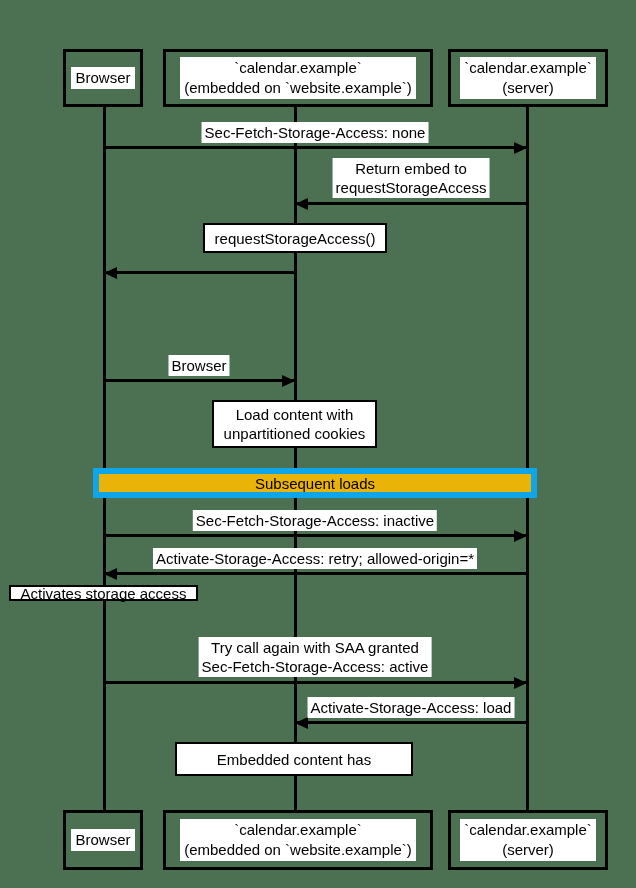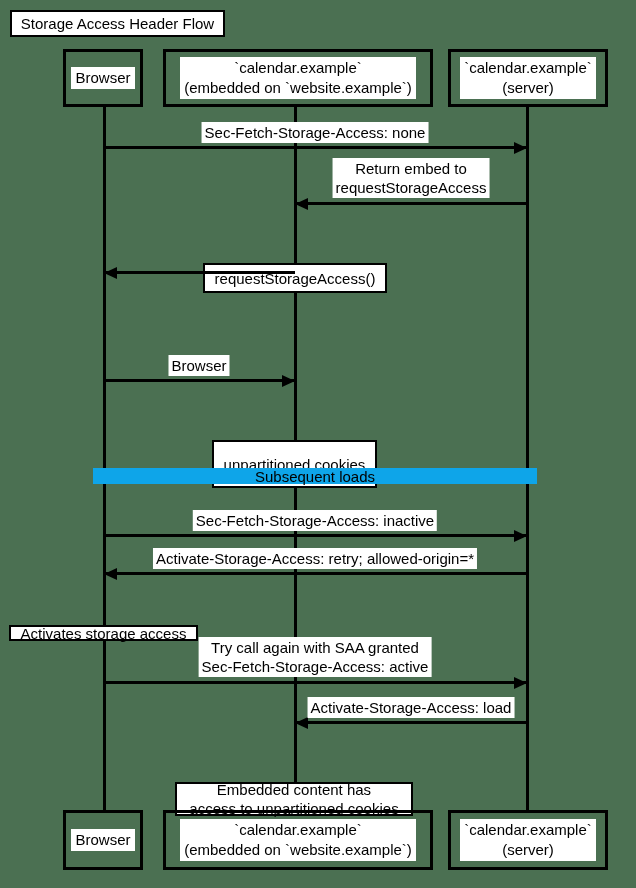--- a/index.html
+++ b/index.html
@@ -58,38 +58,34 @@
     text-align:center;white-space:nowrap;
   }
   .ln{display:block;}
 
   .note{
     position:absolute;
     background:#fff;border:2px solid #000;
     display:flex;align-items:center;justify-content:center;
     font-size:15px;line-height:19px;text-align:center;
     white-space:nowrap;
-    margin-top:40px;
   }
 
   .band{
-    position:absolute;left:93px;top:468px;width:444px;height:14px;
-    background:#bef264;border:8px solid #0ea5e9;
+    position:absolute;left:93px;top:468px;width:444px;height:30px;
+    background:#eab308;border:6px solid #0ea5e9;
     display:flex;align-items:center;justify-content:center;
     font-size:15px;
   }
 </style>
 </head>
 <body>
 
 <div class="stage">
 
-  <div class="title-box">
-    <span>Storage Access Header Flow</span>
-  </div>
 
   <div class="lifeline" style="left:102.5px"></div>
   <div class="lifeline" style="left:293.5px"></div>
   <div class="lifeline" style="left:525.5px"></div>
 
   <div class="pbox" style="left:63px;top:49px;width:80px;height:58px">
     <span class="plabel">
         <span class="pline">Browser</span>
       </span>
   </div>
@@ -124,20 +120,21 @@
   <div class="mline" style="left:104px;top:271px;width:191px"></div>
   <div class="arr-l" style="left:104px;top:267px"></div>
 
 
   <div class="mline" style="left:104px;top:379px;width:191px"></div>
   <div class="arr-r" style="left:282px;top:375px"></div>
   <div class="mlabel" style="left:199px;top:355px">Browser</div>
 
   <div class="note" style="left:212px;top:400px;width:165px;height:48px">
     <span>
+      <span class="ln">Load content with</span>
       <span class="ln">unpartitioned cookies</span>
     </span>
   </div>
 
   <div class="band">
     <span>Subsequent loads</span>
   </div>
 
   <div class="mline" style="left:104px;top:534px;width:423px"></div>
   <div class="arr-r" style="left:514px;top:530px"></div>
@@ -158,21 +155,20 @@
     <span class="ln">Sec-Fetch-Storage-Access: active</span>
   </div>
 
   <div class="mline" style="left:295px;top:721px;width:232px"></div>
   <div class="arr-l" style="left:295px;top:717px"></div>
   <div class="mlabel" style="left:411px;top:697px">Activate-Storage-Access: load</div>
 
   <div class="note" style="left:175px;top:742px;width:238px;height:34px">
     <span>
       <span class="ln">Embedded content has</span>
-      <span class="ln">access to unpartitioned cookies</span>
     </span>
   </div>
 
   <div class="pbox" style="left:63px;top:810px;width:80px;height:60px">
     <span class="plabel">
         <span class="pline">Browser</span>
       </span>
   </div>
   <div class="pbox" style="left:163px;top:810px;width:270px;height:60px">
     <span class="plabel">

